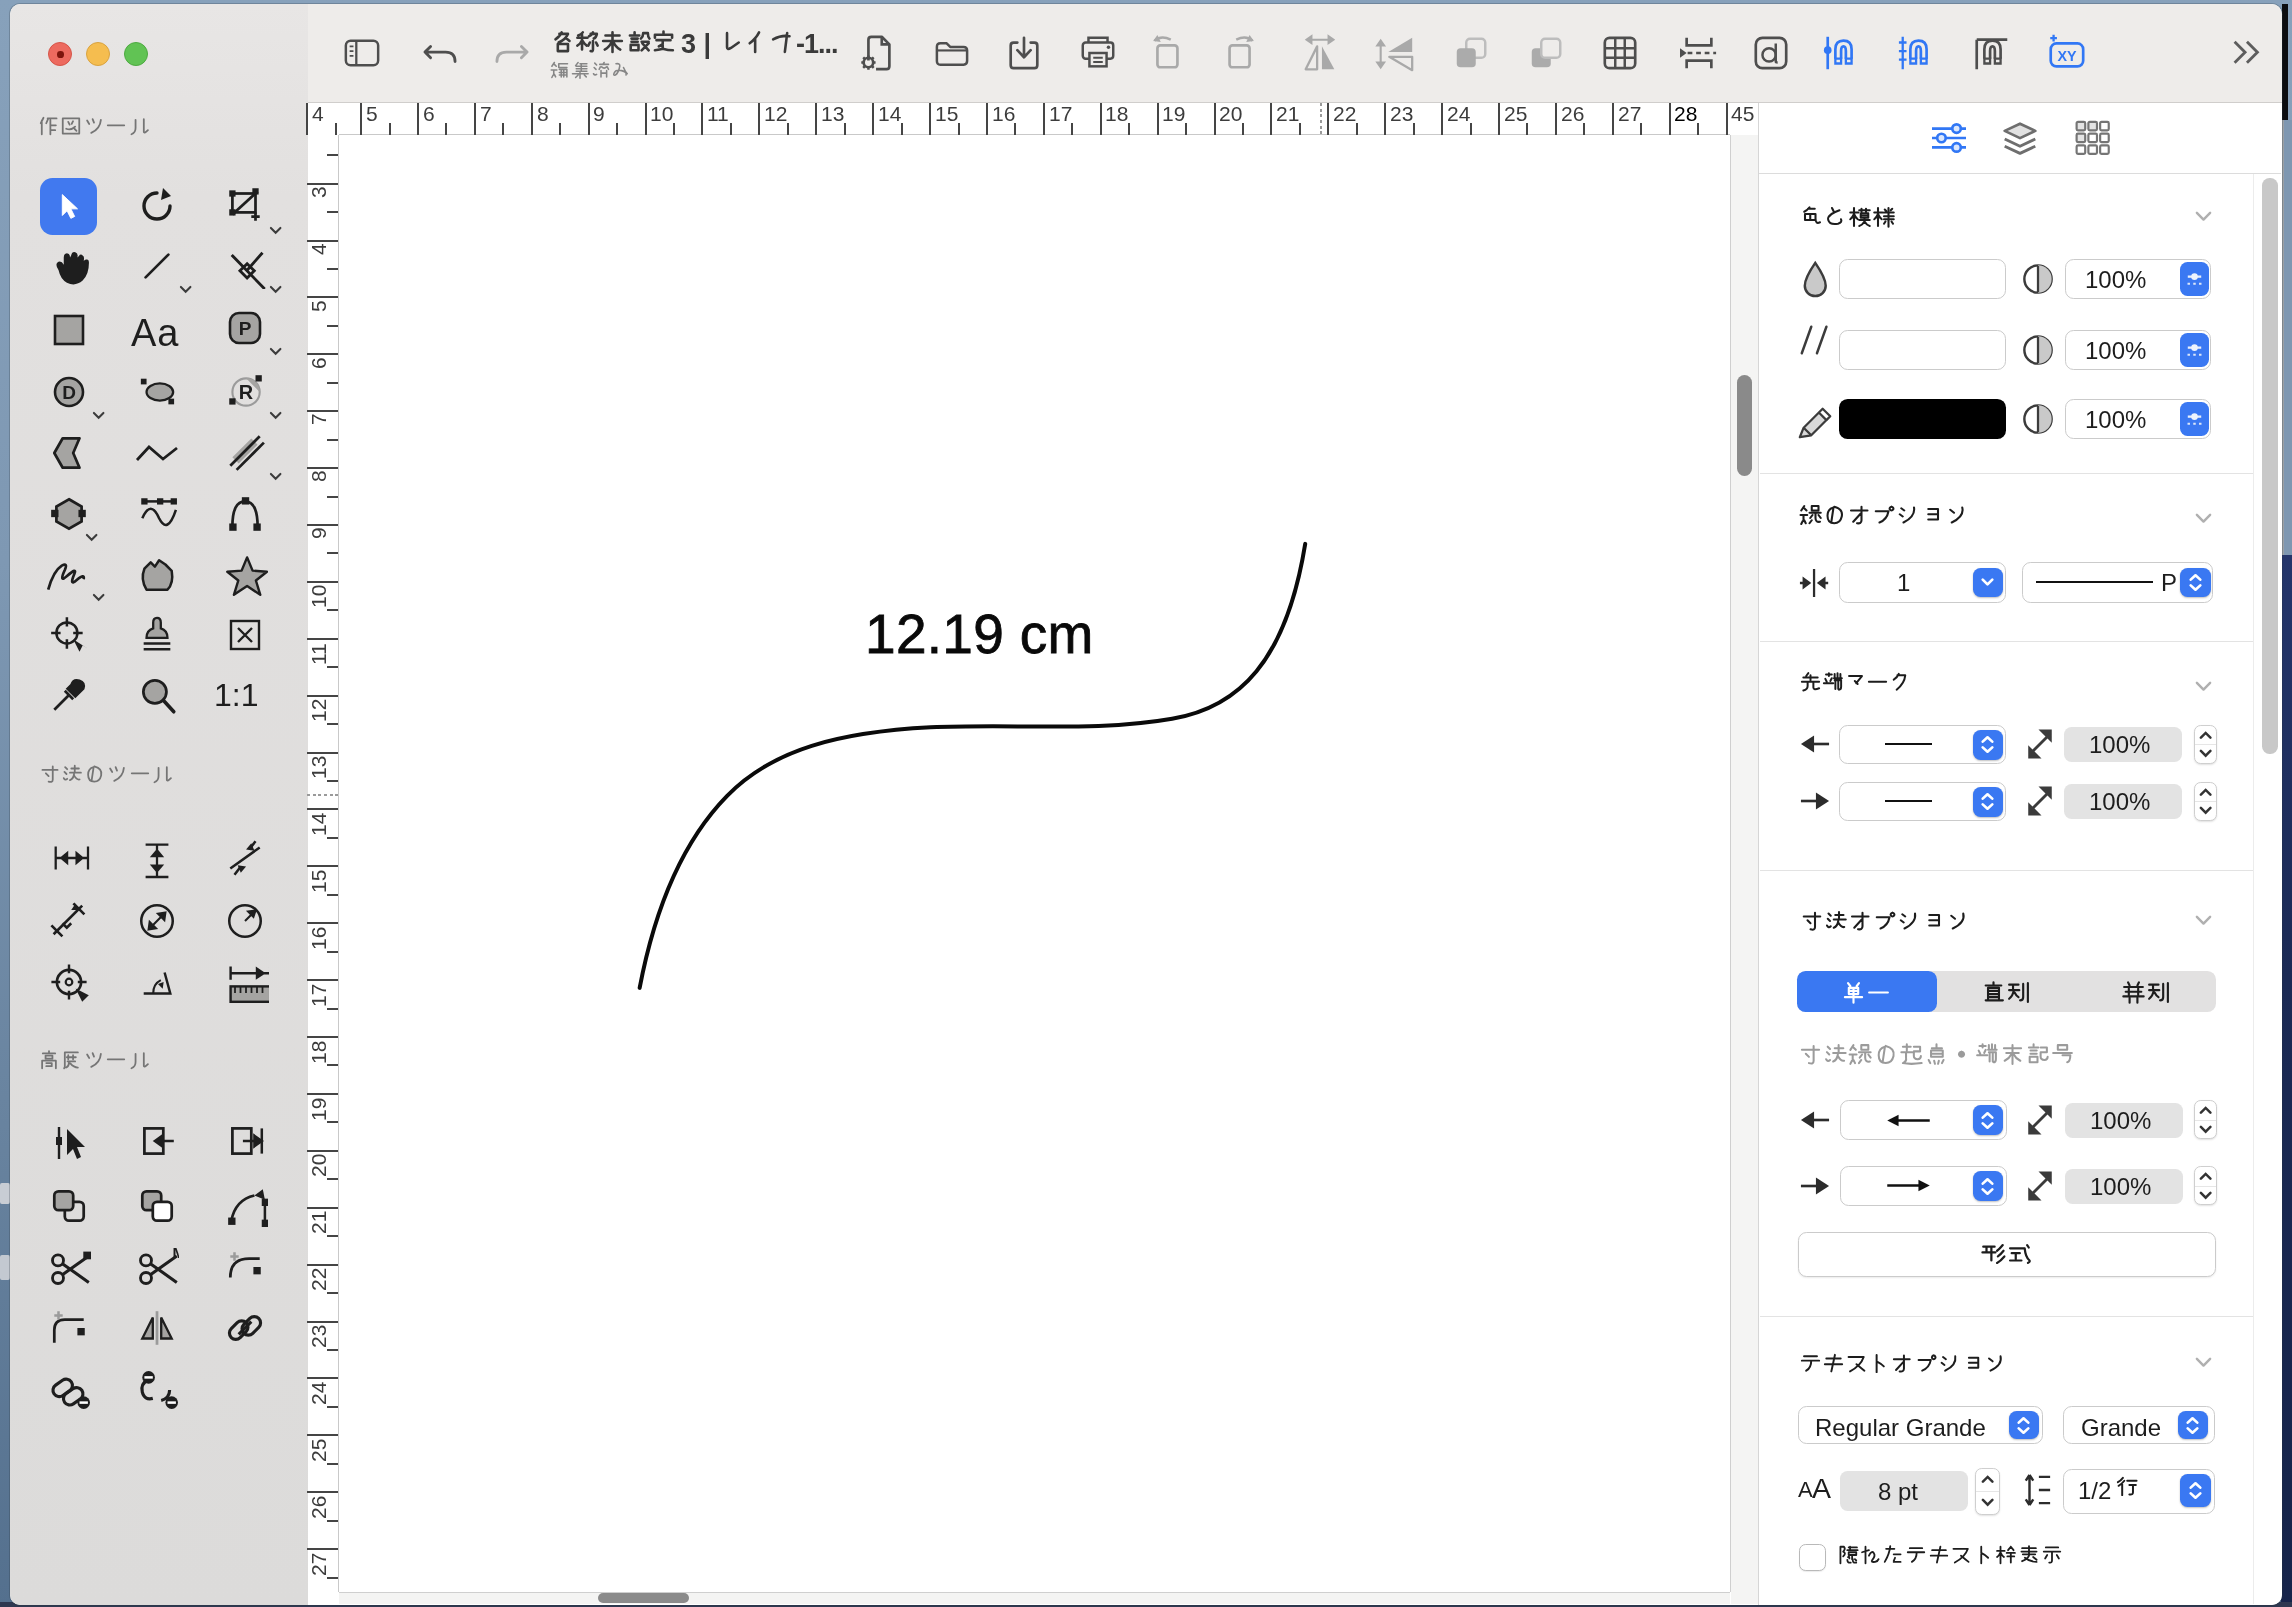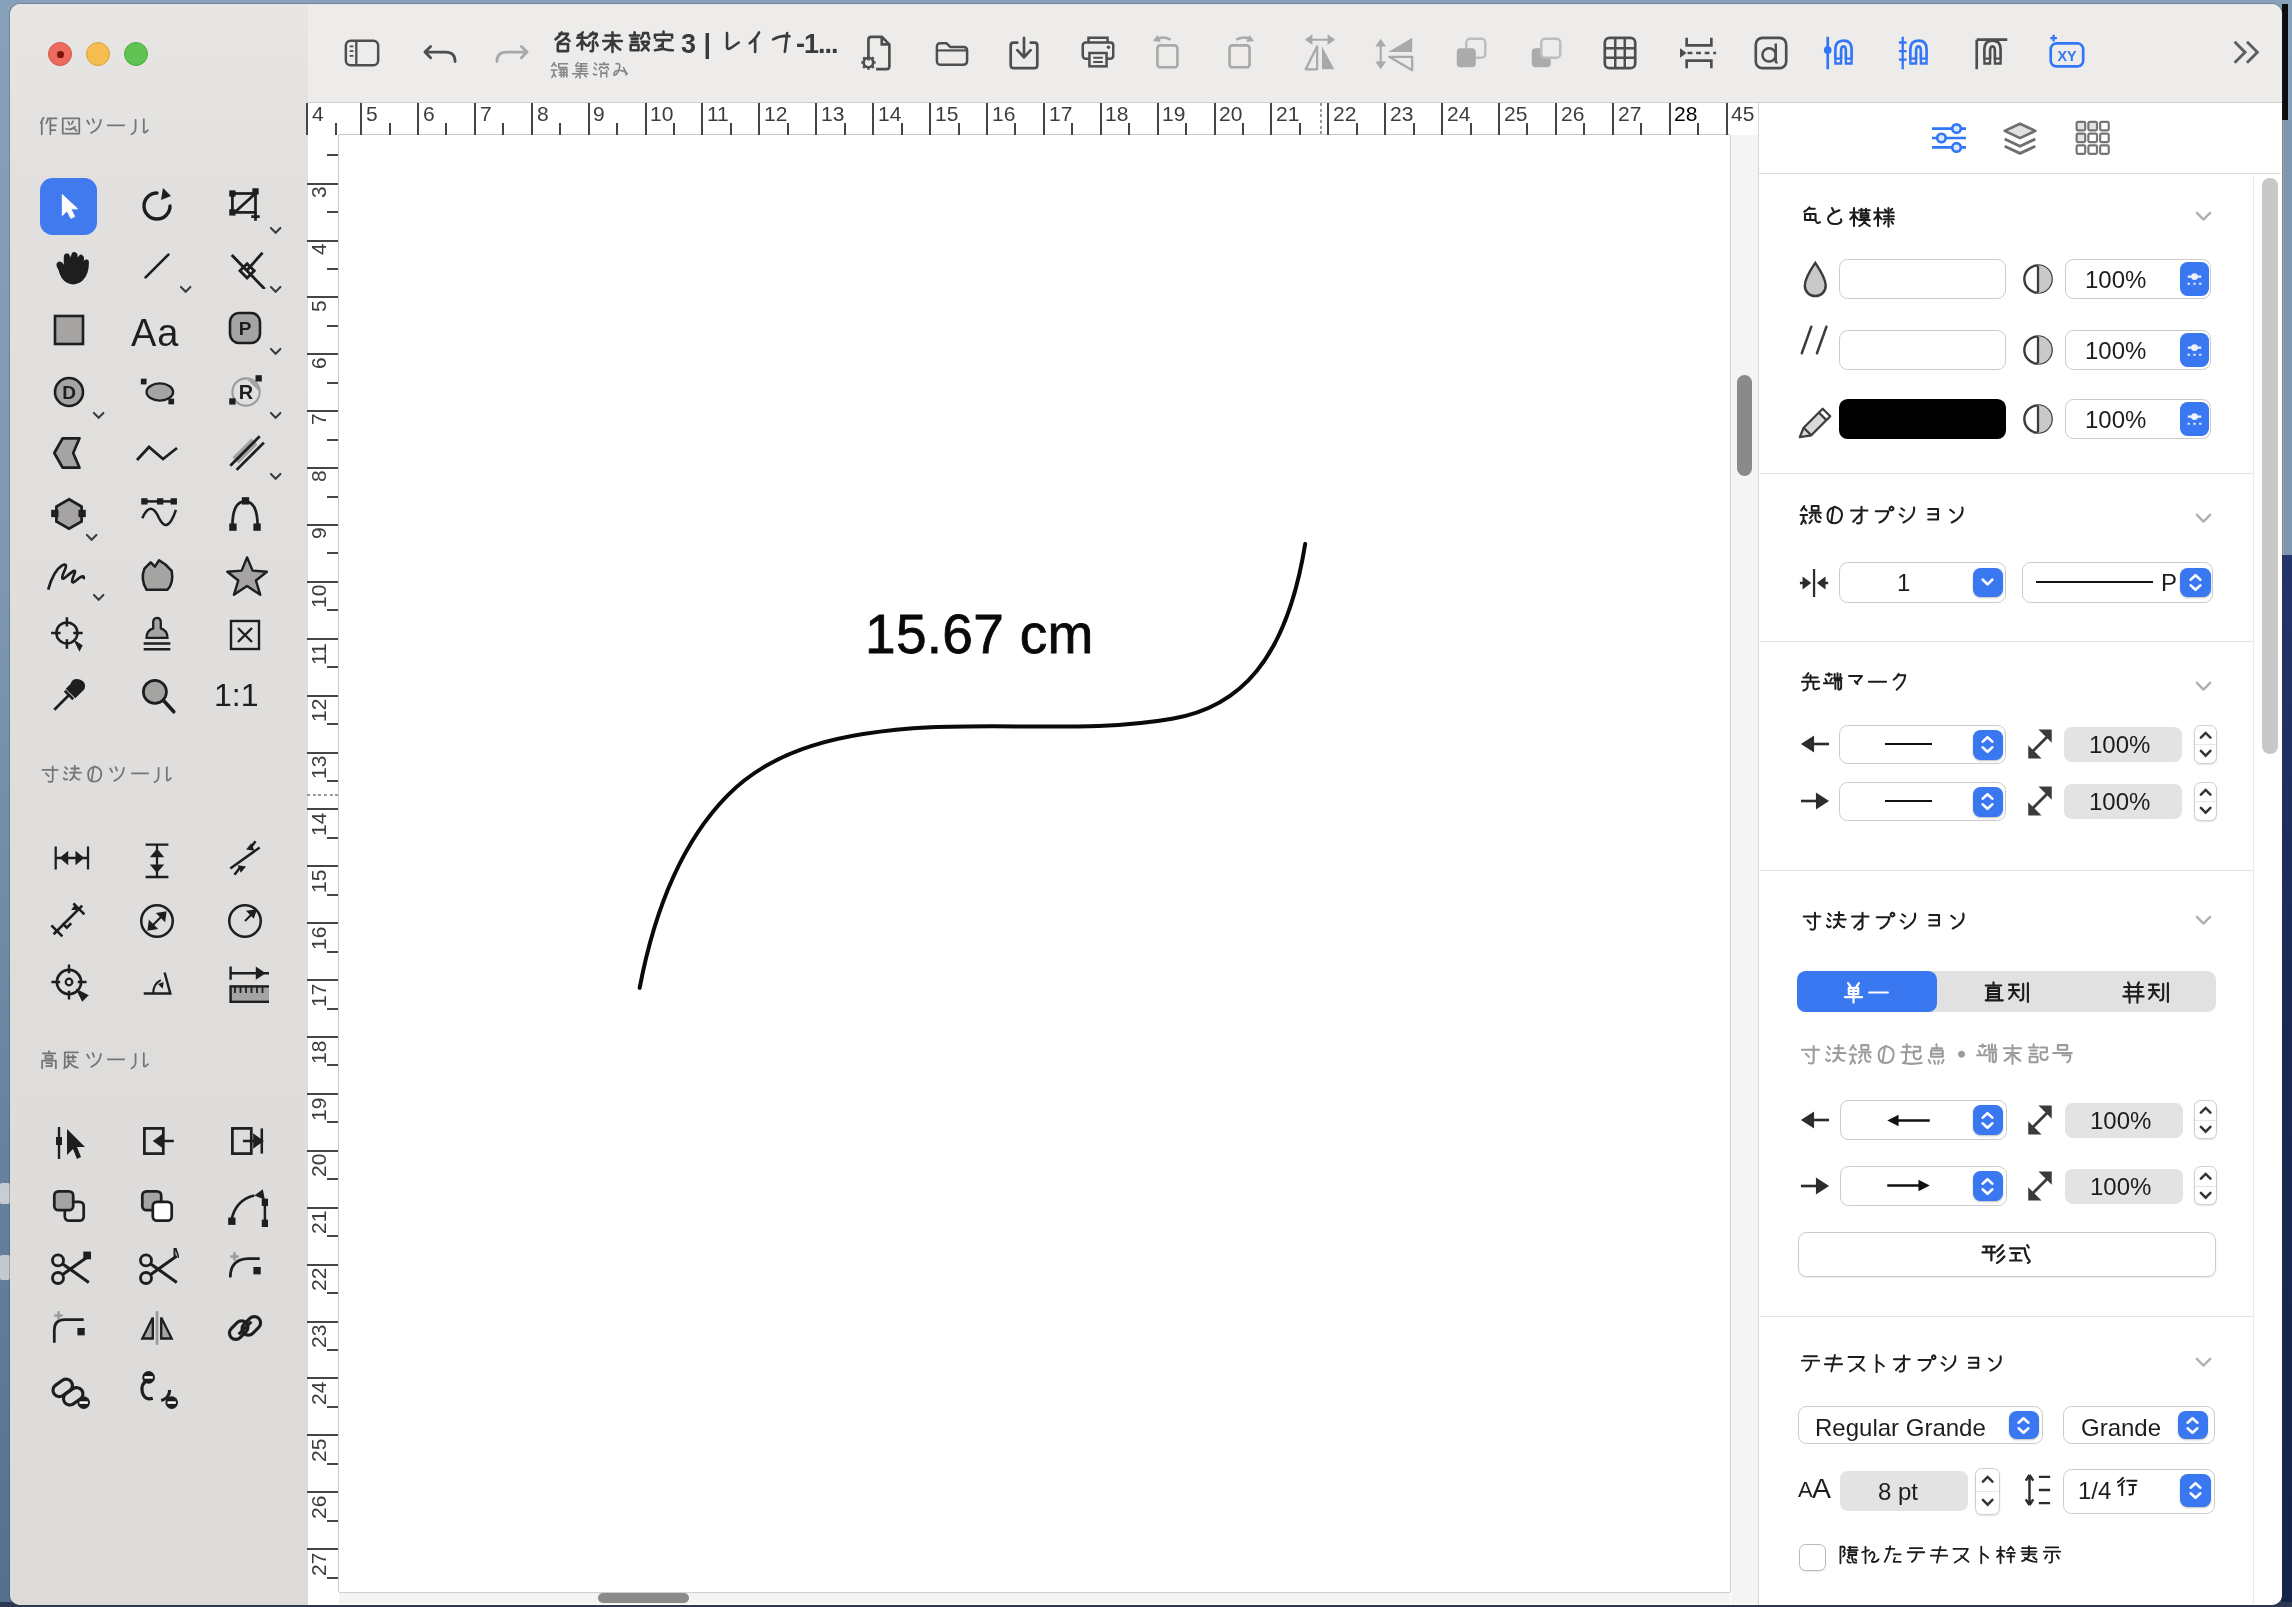--- a/index.html
+++ b/index.html
@@ -705,21 +705,21 @@
     <div class="" style="left:327px;top:1520px;width:11.4px;height:1.9px;background:#454545"></div>
     <div class="t" style="left:310px;top:1497px;font-size:21px;color:#3c3c3c;transform:rotate(-90deg);transform-origin:left top;left:308px;top:1519px;line-height:1">26</div>
     <div class="" style="left:307px;top:1548px;width:31px;height:1.9px;background:#454545"></div>
     <div class="" style="left:327px;top:1577px;width:11.4px;height:1.9px;background:#454545"></div>
     <div class="t" style="left:310px;top:1554px;font-size:21px;color:#3c3c3c;transform:rotate(-90deg);transform-origin:left top;left:308px;top:1576px;line-height:1">27</div>
 <div class="" style="left:327px;top:154px;width:11.4px;height:1.9px;background:#454545"></div>
 <div class="" style="left:307px;top:794px;width:31px;height:1.9px;background:repeating-linear-gradient(90deg,#9a9a9a 0 2.9px,transparent 2.9px 5.7px)"></div>
 <svg class="abs" style="left:339px;top:135px" width="1419" height="1469" viewBox="0 0 1492 1545">
       <path d="M316 897 C332 813 362 742 408 695 C456 646 526 628 622 623 C714 619 796 628 876 614 C946 602 996 554 1016 430" fill="none" stroke="#0a0a0a" stroke-width="4.2" stroke-linecap="round"></path>
     </svg>
-<div class="t" style="left:865px;top:603px;font-size:55px;color:#090909;font-weight:normal;-webkit-text-stroke:0.8px #090909;letter-spacing:0.3px;line-height:1.15">15.67 cm</div>
+<div class="t" style="left:865px;top:603px;font-size:55px;color:#090909;font-weight:normal;-webkit-text-stroke:0.8px #090909;letter-spacing:0.3px;line-height:1.15">12.19 cm</div>
 <svg class="abs" style="left:1928px;top:121px" width="42" height="34" viewBox="0 0 44 36">
       <g stroke="#3177f5" stroke-width="2.8" fill="none">
         <path d="M4 8 H40 M4 18 H40 M4 28 H40"></path>
         <circle cx="30" cy="8" r="4.5" fill="#dbe7fc"></circle>
         <circle cx="14" cy="18" r="4.5" fill="#dbe7fc"></circle>
         <circle cx="30" cy="28" r="4.5" fill="#dbe7fc"></circle>
       </g>
     </svg>
 <svg class="abs" style="left:2000px;top:121px" width="40" height="36" viewBox="0 0 42 40">
       <path d="M21 3 L38 11 L21 19 L4 11 Z" fill="#e2e2e2" stroke="#6e6e6e" stroke-width="3" stroke-linejoin="round"></path>
@@ -1135,21 +1135,21 @@
       <path d="M2 7 L7 2 L12 7" stroke="#333" stroke-width="2.6" fill="none" stroke-linecap="round"></path>
     </svg>
     <svg class="abs" style="left:1981px;top:1498px" width="13.3" height="8.6" viewBox="0 0 14 9">
       <path d="M2 2 L7 7 L12 2" stroke="#333" stroke-width="2.6" fill="none" stroke-linecap="round"></path>
     </svg>
 <svg class="abs" style="left:2022px;top:1469px" width="30" height="42" viewBox="0 0 32 44">
       <path d="M8 6 V38 M8 6 L4 12 M8 6 L12 12 M8 38 L4 32 M8 38 L12 32" stroke="#2c2c2c" stroke-width="2.6" fill="none"></path>
       <path d="M18 8 H30 M18 22 H30 M18 36 H30" stroke="#2c2c2c" stroke-width="2.6"></path>
     </svg>
 <div class="" style="left:2063px;top:1469px;width:152px;height:45px;border:1.4px solid #cbcbcb;background:#fff;border-radius:8.6px"></div>
-<div class="t" style="left:2078px;top:1477px;font-size:24px;color:#1d1d1d;">1/4</div>
+<div class="t" style="left:2078px;top:1477px;font-size:24px;color:#1d1d1d;">1/2</div>
 <div class="jp " style="left:2115px;top:1475px;width:24px;height:23px;color:#1d1d1d">
       <svg class="g" style="left:0px;width:23px;height:23px" viewBox="0 0 64 64">
         <use href="#k34892" stroke-width="5.5"></use>
       </svg>
     </div>
 <div class="" style="left:2180px;top:1474px;width:31px;height:33px;background:#3a78f2;border-radius:7.6px;box-shadow:0 1px 1.9px rgba(0,0,0,.25)"></div>
     <svg class="abs" style="left:2184px;top:1479px" width="23" height="23" viewBox="0 0 24 24">
       <path d="M7 9 L12 4.5 L17 9 M7 15 L12 19.5 L17 15" stroke="#fff" stroke-width="2.8" fill="none" stroke-linecap="round" stroke-linejoin="round"></path>
     </svg>
 <div class="" style="left:1799px;top:1544px;width:27px;height:27px;background:#fff;border:1.4px solid #b9b9b9;border-radius:6.7px;box-shadow:0 1px 1px rgba(0,0,0,.08)"></div>

